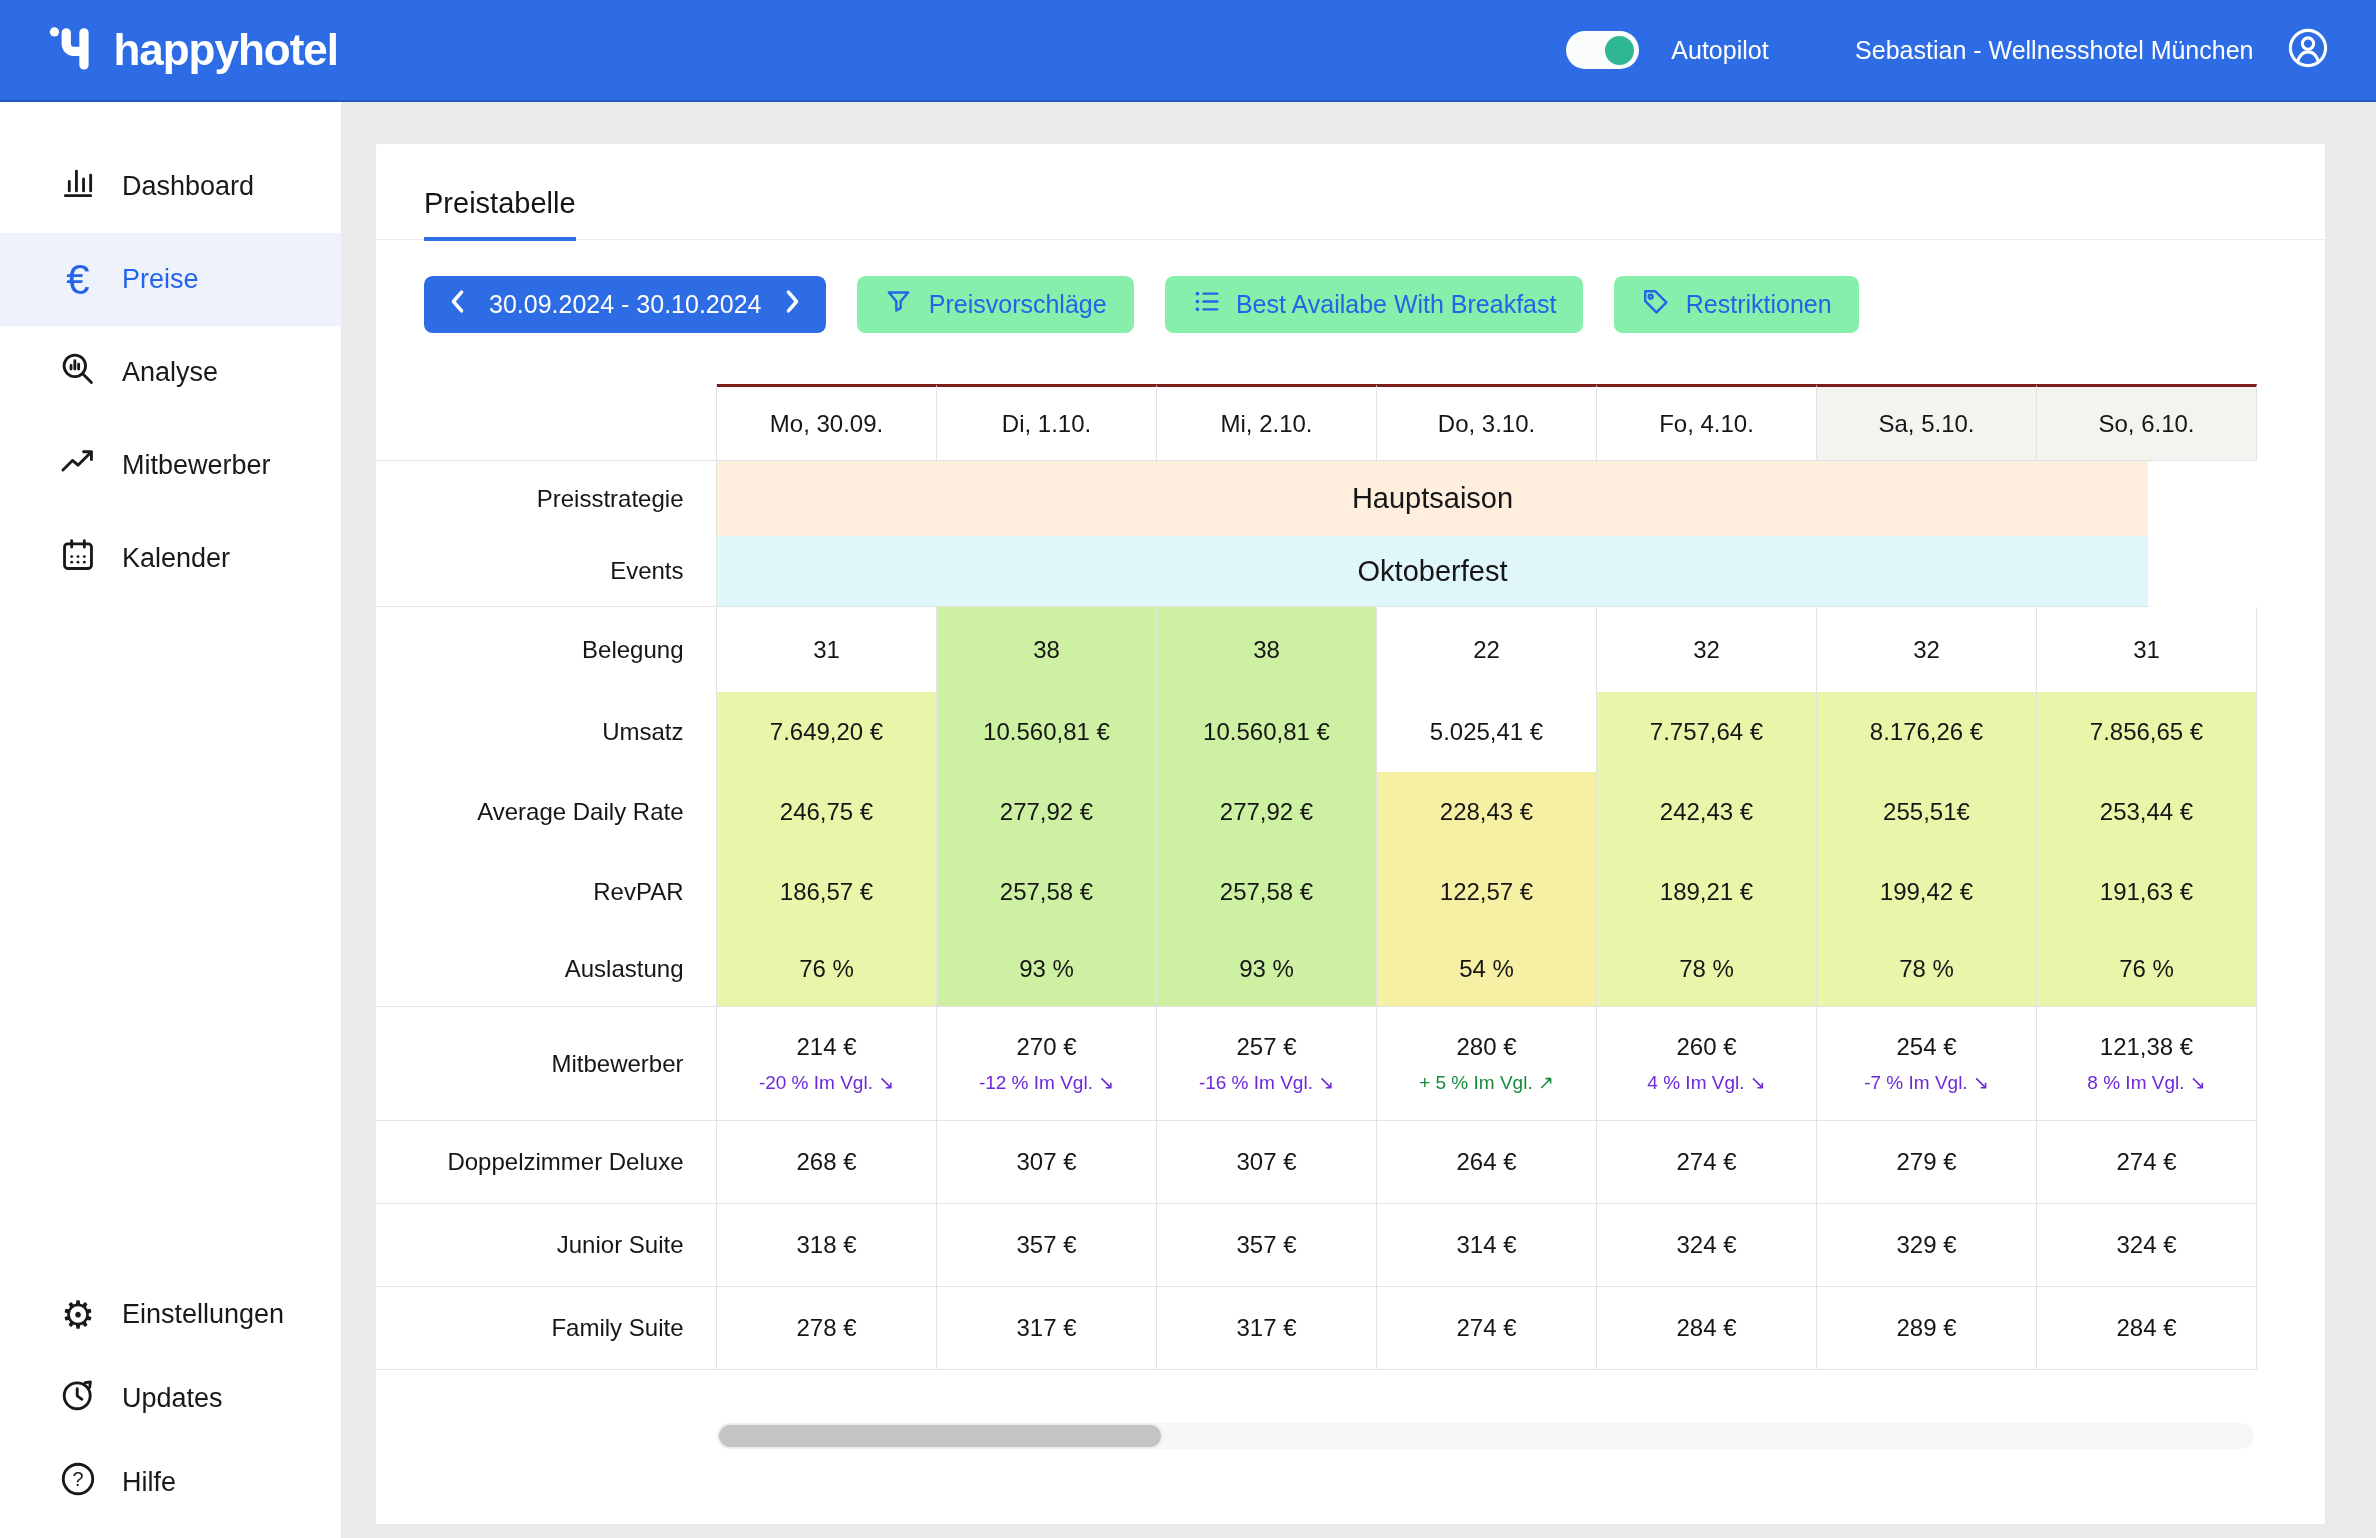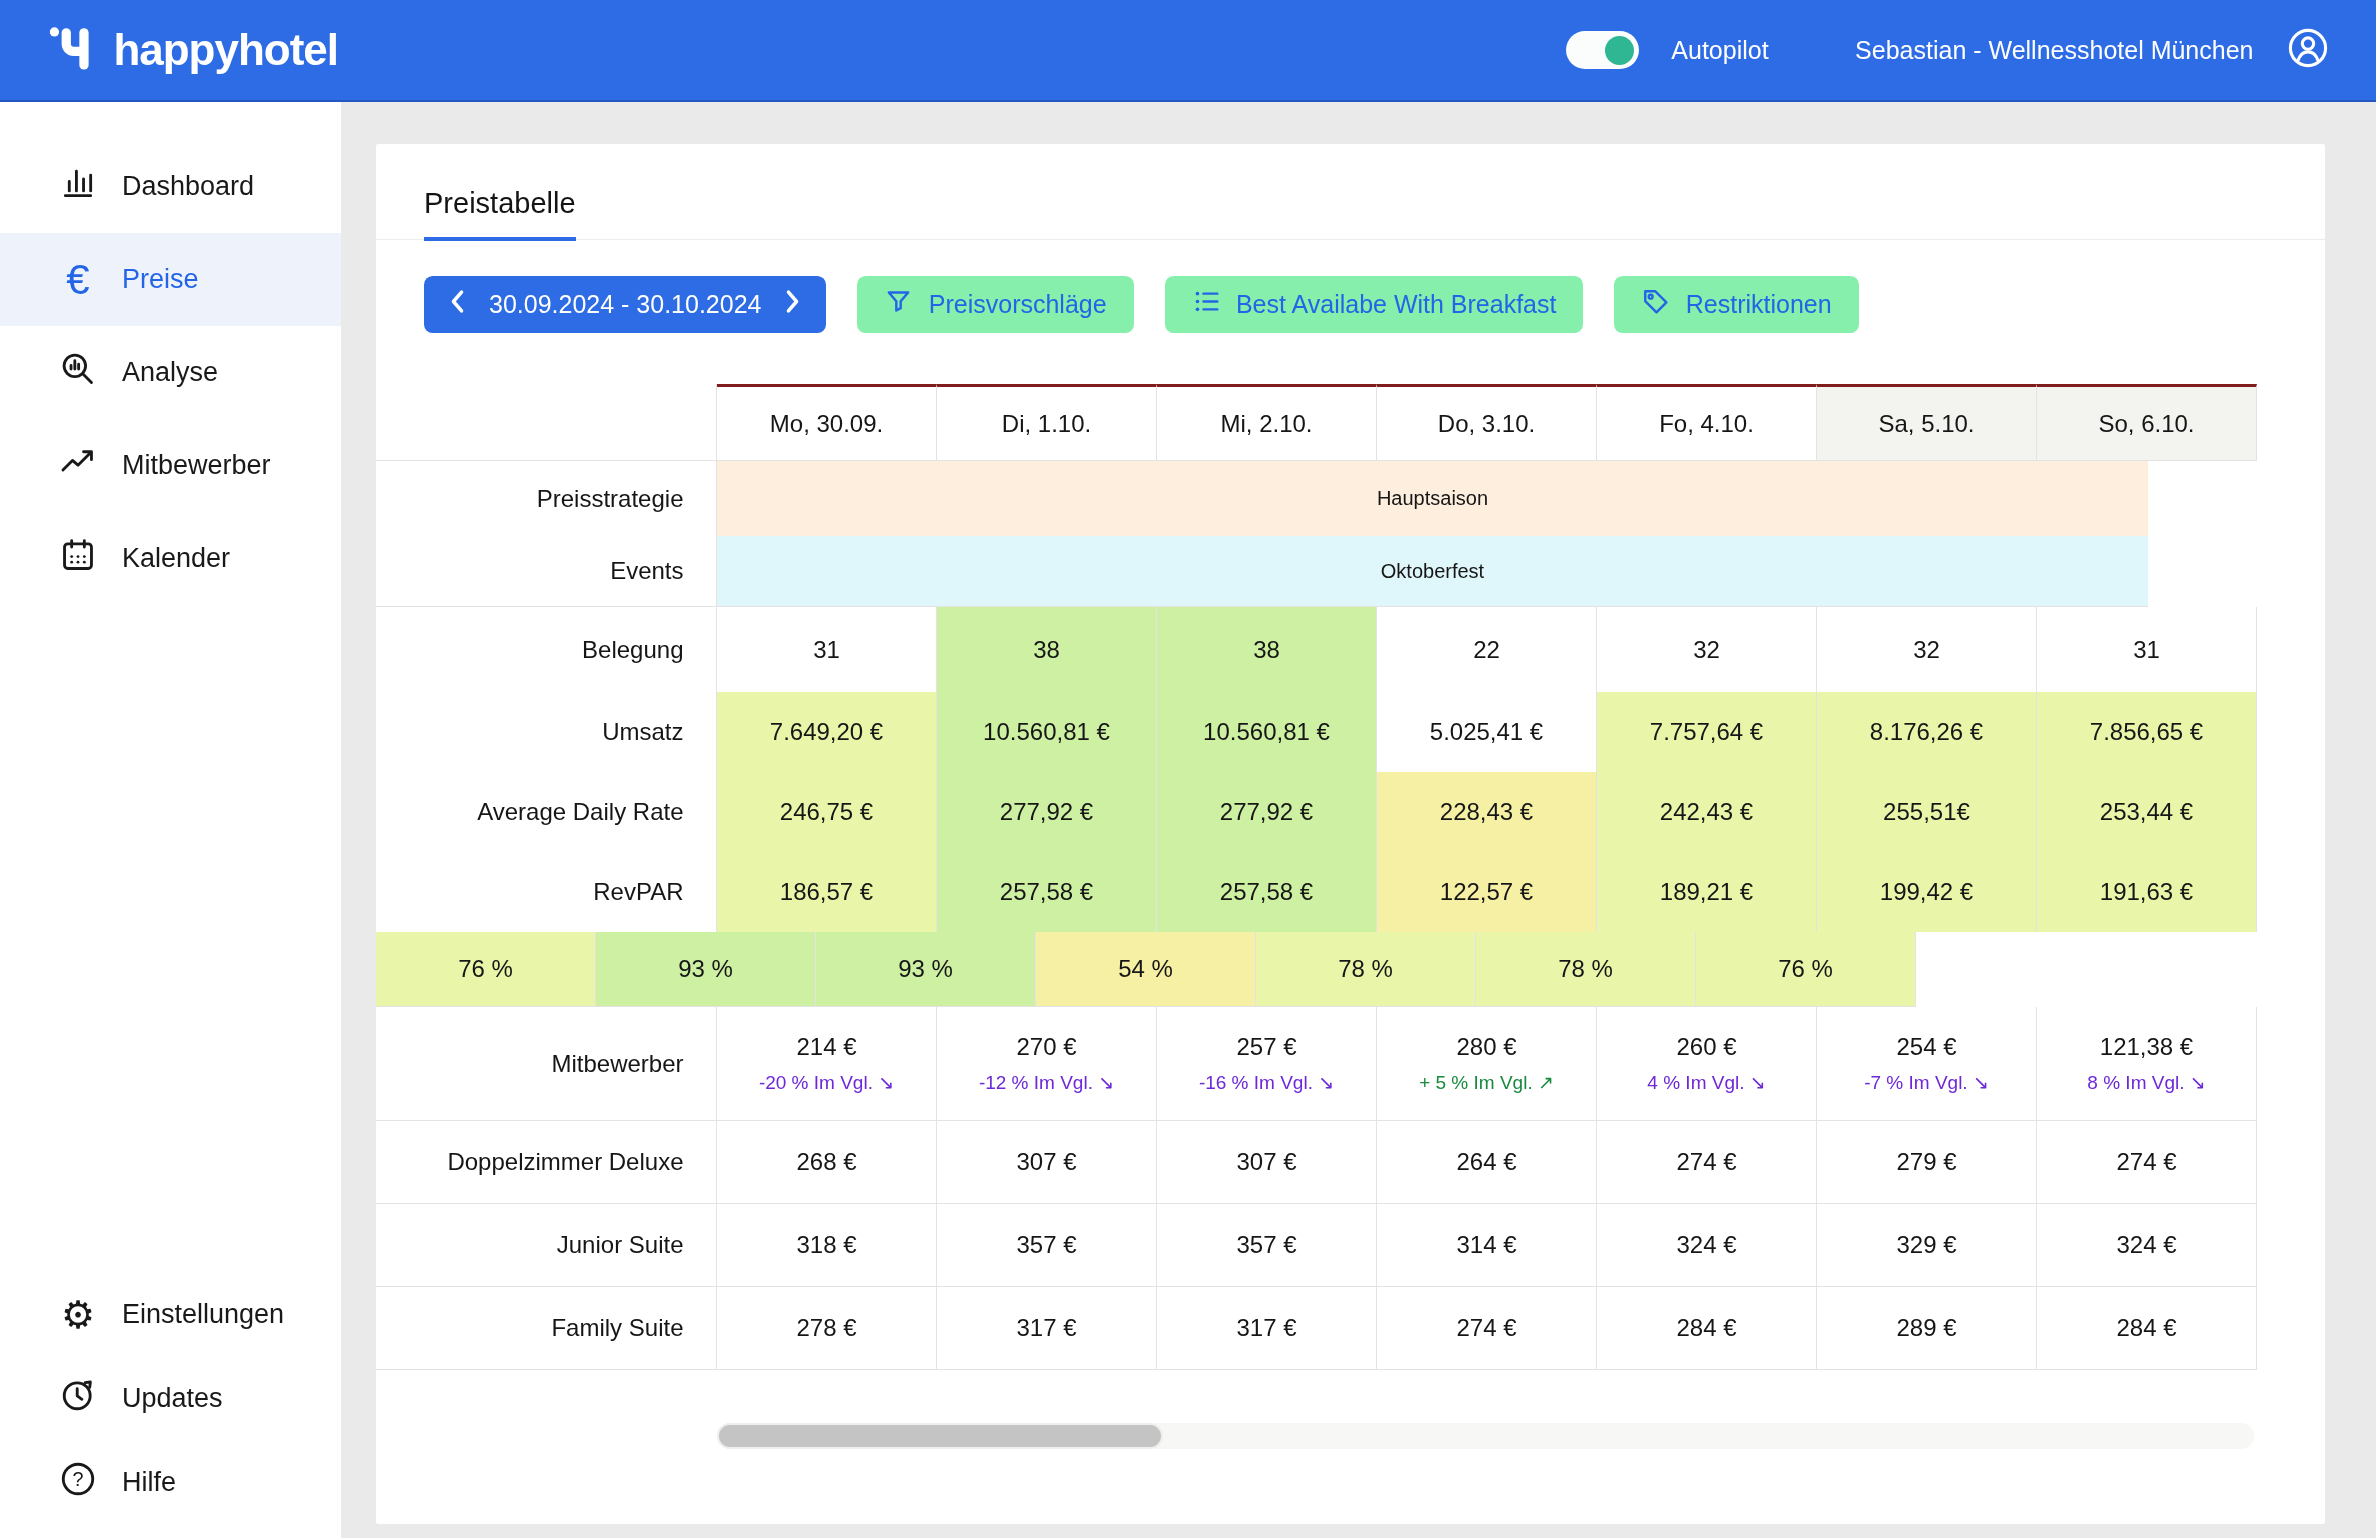--- a/index.html
+++ b/index.html
@@ -47,21 +47,21 @@
   .btn-light svg { width:29px; height:29px; stroke:#2365e6; fill:none; stroke-width:2; stroke-linecap:round; stroke-linejoin:round; }
   .btn-light .dotfill { fill:#2365e6; stroke:none; }
 
   
   .price-table { margin-top:51px; }
   .trow { display:flex; }
   .tcell { width:220px; display:flex; flex-direction:column; align-items:center; justify-content:center;
     border-right:1px solid #e3e3e3; font-size:24px; color:#161616; background:#fff; }
   .lcell { width:341px; display:flex; align-items:center; justify-content:flex-end;
     padding-right:32.5px; border-right:1px solid #e3e3e3; font-size:24px; color:#161616; background:#fff; }
-  .band { width:1431px; display:flex; align-items:center; justify-content:center; font-size:20px; }
+  .band { width:1431px; display:flex; align-items:center; justify-content:center; font-size:29px; }
   .bb { border-bottom:1px solid #e3e3e3; }
   .bt { border-top:3px solid #7f1d1d; }
   .r-head { height:77px; } .r-head .tcell { font-weight:500; }
   .r-strategy { height:75px; } .r-events { height:71px; }
   .r-belegung { height:85px; } .r-umsatz { height:80px; } .r-adr { height:80px; }
   .r-revpar { height:80px; } .r-auslastung { height:75px; }
   .r-mitbewerber { height:114px; } .r-room { height:83px; }
   .bg-wk { background:#f3f3f0; }
   .bg-peach { background:#fdeedd; }
   .bg-cyan { background:#dff6fb; }
@@ -362,20 +362,21 @@
         </div>
       <div class="tcell bg-lg">
           <span>199,42 €</span>
         </div>
       <div class="tcell bg-lg">
           <span>191,63 €</span>
         </div>
     </div>
 
     <div class="trow r-auslastung">
+      <div class="lcell bb">Auslastung</div>
       <div class="tcell bg-lg bb">
           <span>76 %</span>
         </div>
       <div class="tcell bg-g bb">
           <span>93 %</span>
         </div>
       <div class="tcell bg-g bb">
           <span>93 %</span>
         </div>
       <div class="tcell bg-y bb">

